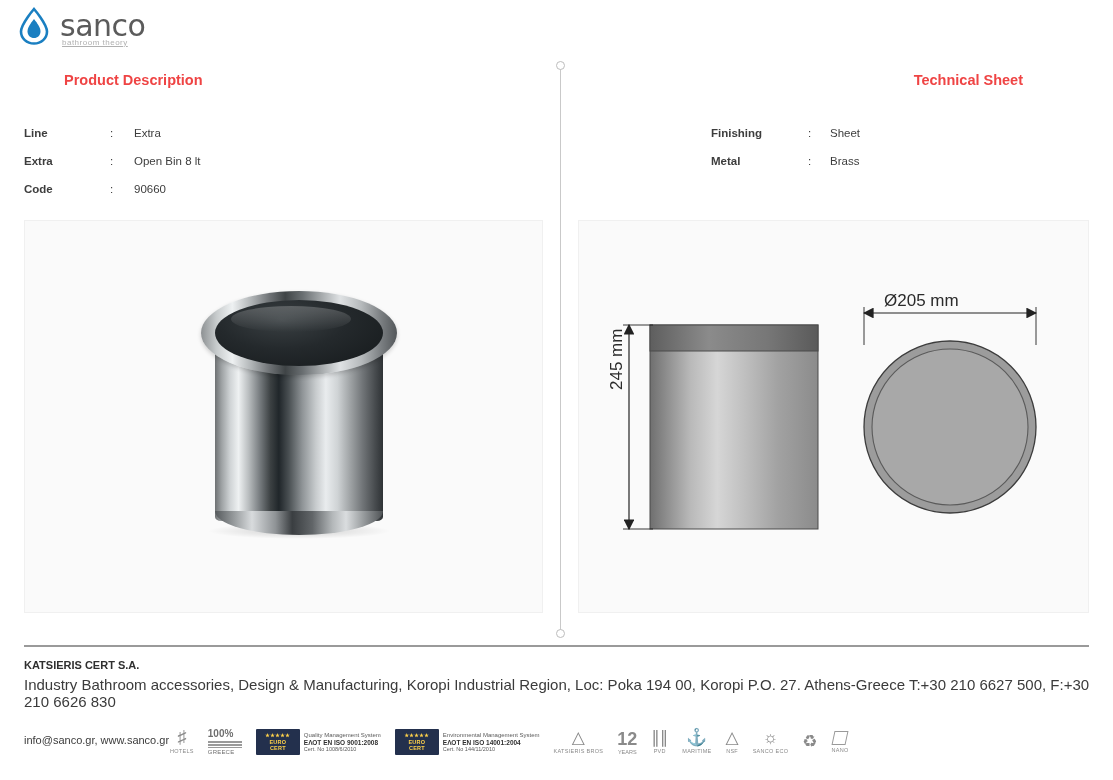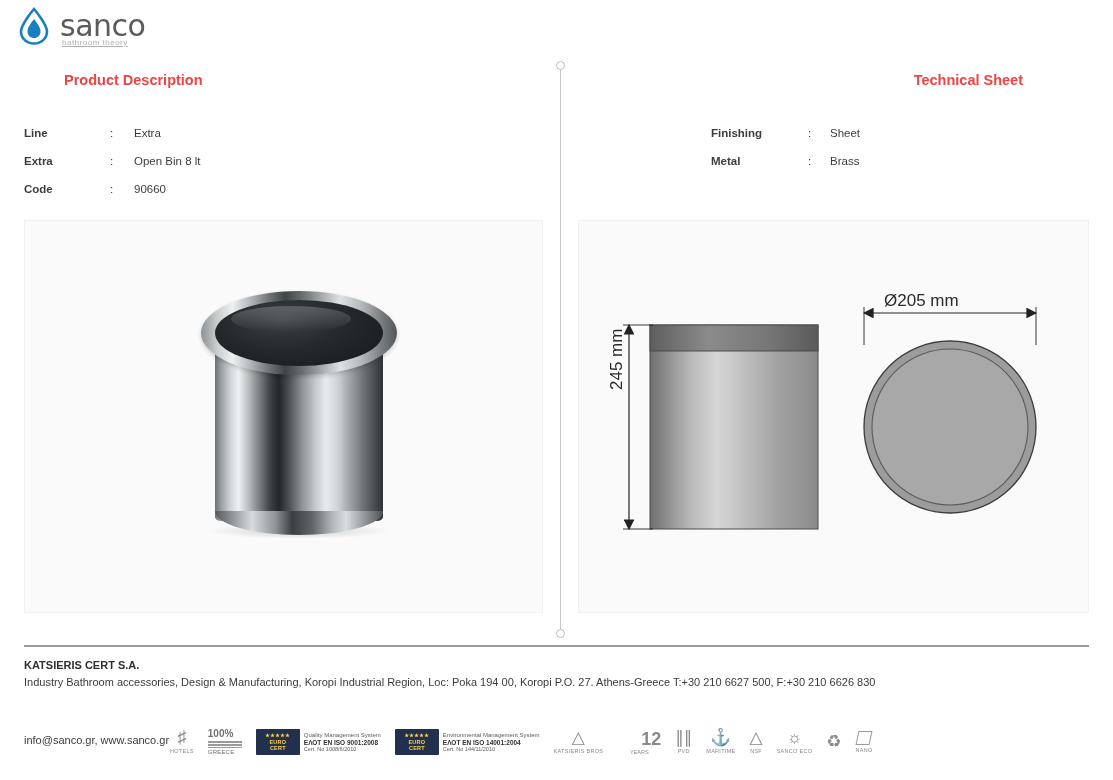--- a/index.html
+++ b/index.html
@@ -185,21 +185,21 @@
   .company {
     position: absolute;
     left: 24px; top: 659px;
     font-size: 11px;
     font-weight: bold;
     color: #2f2f2f;
   }
   .addr {
     position: absolute;
     left: 24px; top: 676px;
-    font-size: 11px;
+    font-size: 15px;
     color: #3b3b3b;
   }
   .mail {
     position: absolute;
     left: 24px; top: 692px;
     font-size: 11px;
     color: #3b3b3b;
     margin-top: 42px;
   }
 
@@ -247,21 +247,21 @@
   .cert-text { margin-left: 4px; color: #5a5a5a; }
   .cert-text .l1 { font-size: 6px; }
   .cert-text .l2 { font-size: 6.5px; font-weight: bold; color: #2f2f2f; }
   .cert-text .l3 { font-size: 5.5px; }
   .badge-100 {
     width: 34px; text-align: left;
     font-size: 10px; font-weight: bold; color: #6f6f6f;
   }
   .badge-100 .sub { font-size: 6px; font-weight: normal; letter-spacing: 0.2px; }
   .badge-hotels .glyph { font-size: 18px; }
-  .badge-12 .big { font-size: 18px; font-weight: bold; color: #8a8a8a; margin-left: 24px; }
+  .badge-12 .big { font-size: 18px; font-weight: bold; color: #8a8a8a; }
   .badge-12 .small { font-size: 5.5px; color: #8a8a8a; }
   .badge-stack { display:flex; flex-direction:column; align-items:center; }
   .nano-sq {
     width: 14px; height: 14px;
     border: 1.5px solid #9a9a9a;
     transform: skewX(-12deg);
   }
 </style>
 </head>
 <body>

